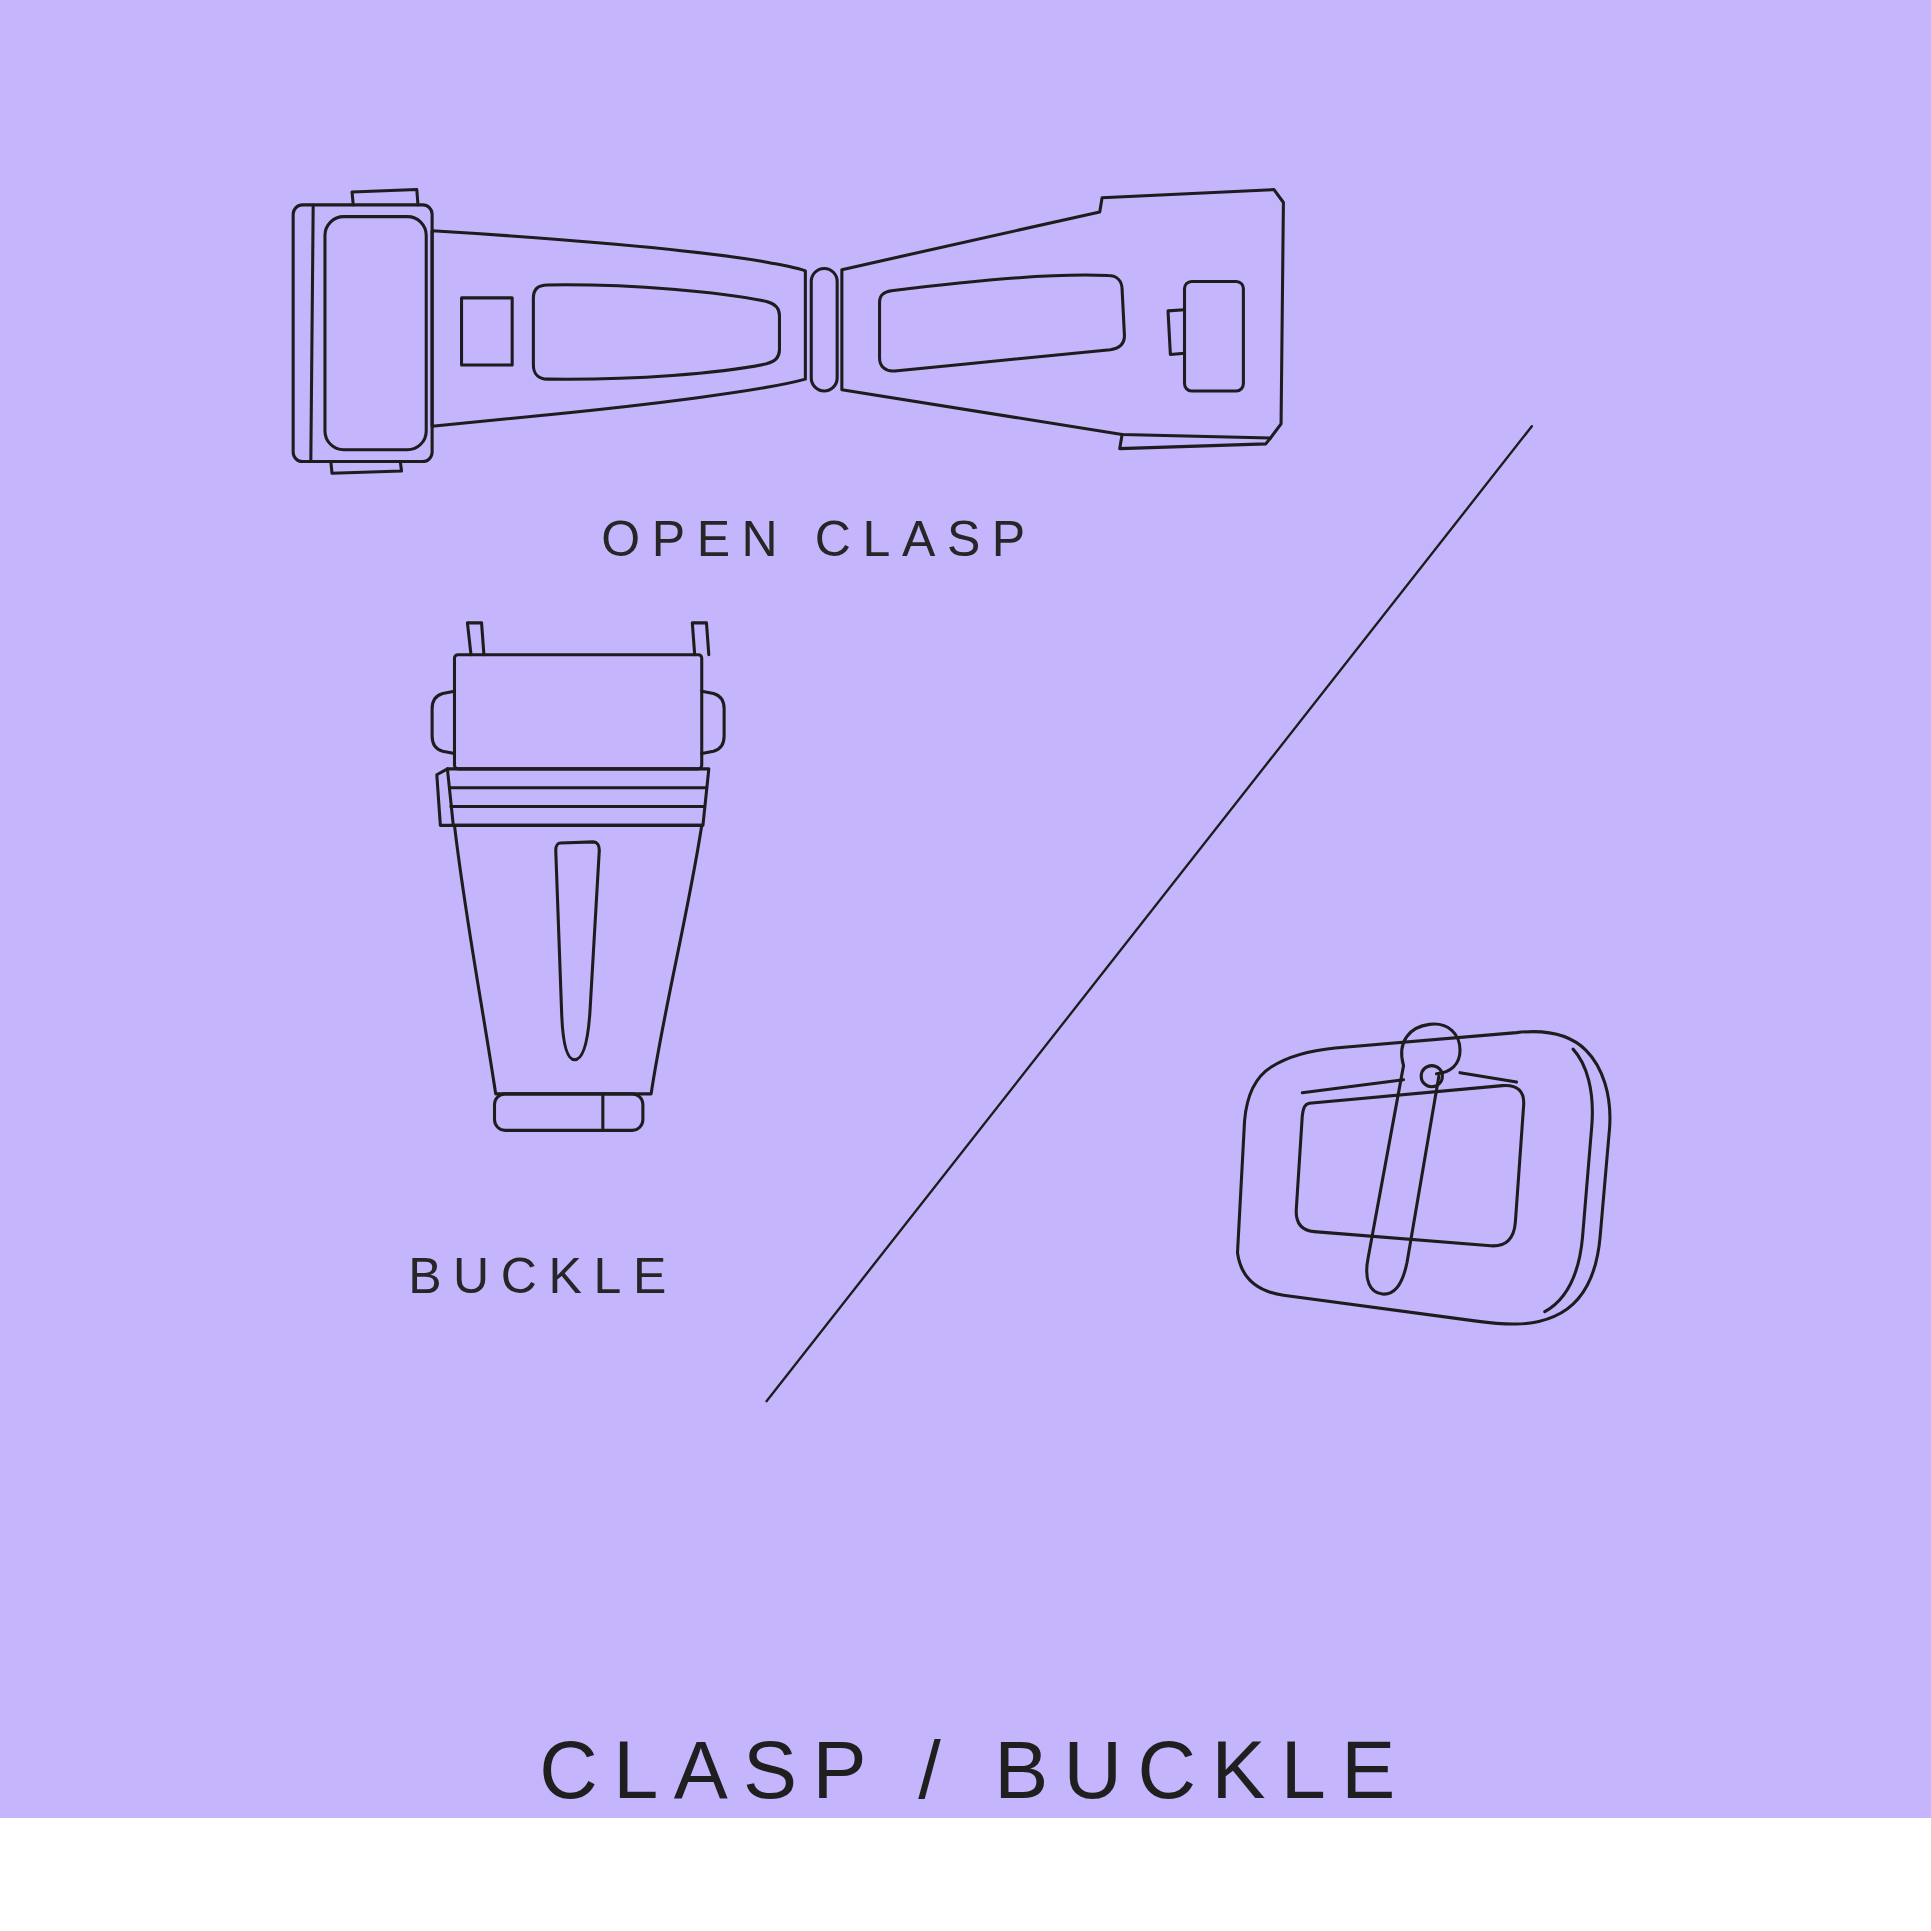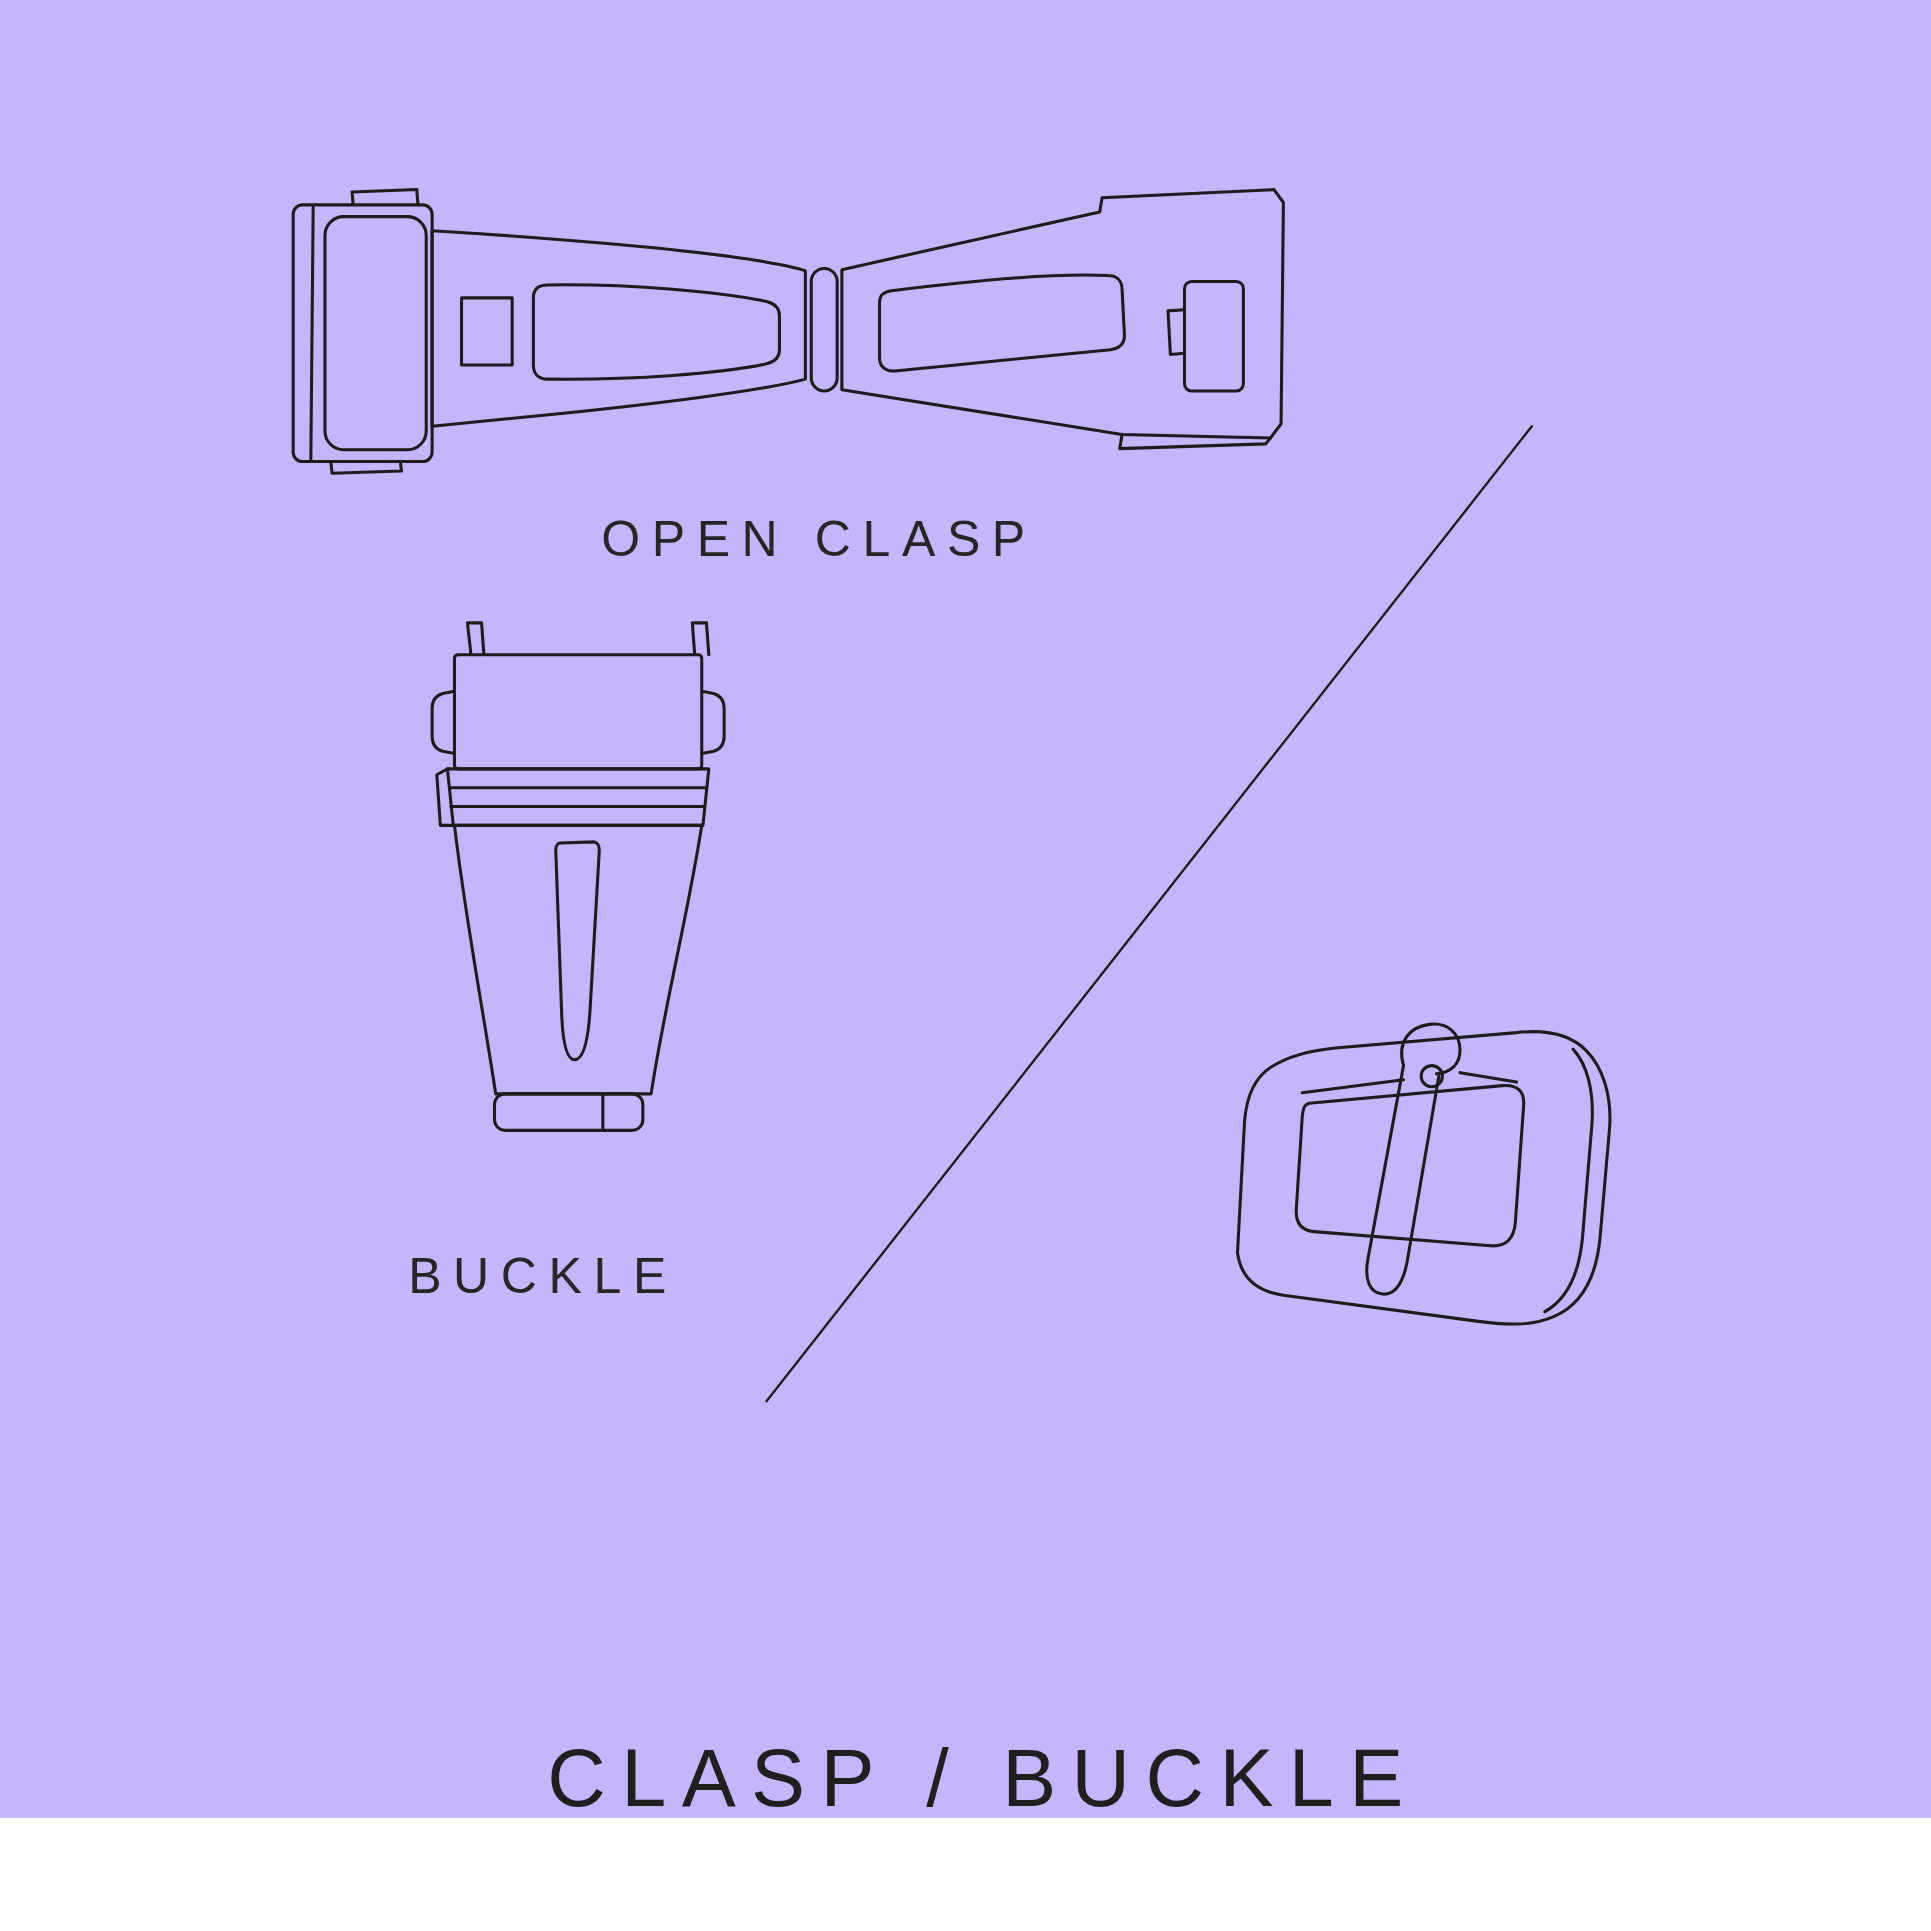--- a/index.html
+++ b/index.html
@@ -44,21 +44,21 @@
     white-space:nowrap;
     user-select:none;
   }
   .label-open-clasp{ left:819px; top:510px; }
   .label-closed{ left:543px; top:1247px; }
   .page-title{
     position:absolute;
     left:975px;
     top:1724px;
     transform:translateX(-50%);
-    margin:8px;
+    margin:0;
     color:#1f1f1f;
     font-size:81px;
     font-weight:400;
     letter-spacing:15.4px;
     white-space:nowrap;
     user-select:none;
   }
 </style>
 </head>
 <body>

